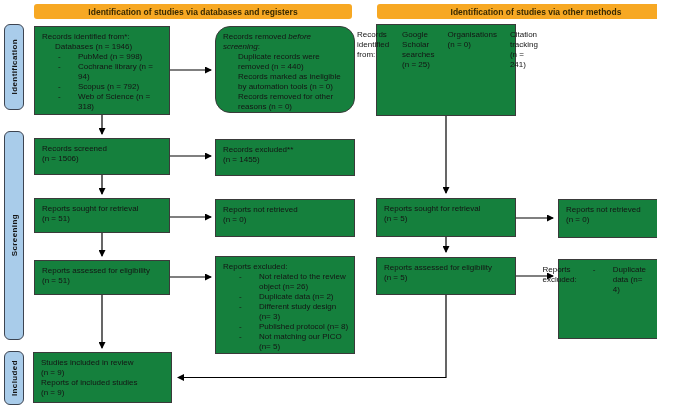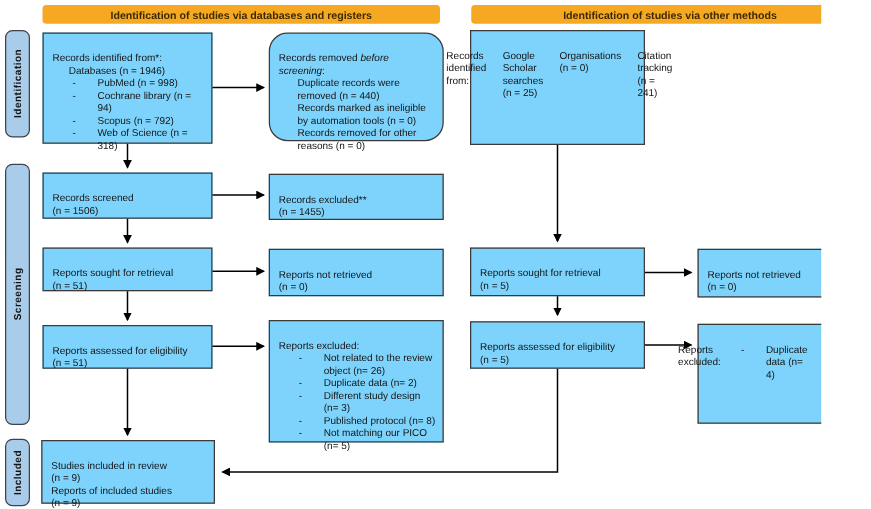--- a/index.html
+++ b/index.html
@@ -9,22 +9,22 @@
   .banner{position:absolute;top:4px;height:15px;background:var(--banner_bg,#f7a823);
     color:var(--banner_text,#3a2a00);font-weight:bold;font-size:8.5px;
     display:flex;align-items:center;justify-content:center;border-radius:3px;}
 
   .side{position:absolute;left:4px;width:20px;background:var(--sidebar_bg,#a9ccea);
     border:1.2px solid var(--sidebar_border,#3d4451);border-radius:6px;
     display:flex;align-items:center;justify-content:center;box-sizing:border-box;}
   .side span{writing-mode:vertical-rl;transform:rotate(180deg);
     font-weight:bold;font-size:8px;letter-spacing:.4px;white-space:nowrap;}
 
-  .box{position:absolute;background:#7dd3fc;border:1.1px solid #3a3a3a;box-sizing:border-box;
-    font-size:8px;line-height:10px;padding:15px 4px 3px 7px;}
+  .box{position:absolute;background:#15803d;border:1.1px solid #3a3a3a;box-sizing:border-box;
+    font-size:8px;line-height:10px;padding:5px 4px 3px 7px;}
   .box.vc{display:flex;flex-direction:row;justify-content:center;}
   .ln{white-space:normal;}
   .lvl1{padding-left:13px;}
   .di{display:flex;padding-left:16px;}
   .di .dash{width:20px;flex:none;}
   .di .txt{flex:1;}
   i{font-style:italic;}
 
   svg.arrows{position:absolute;left:0;top:0;width:697px;height:407px;pointer-events:none;}
 </style>

